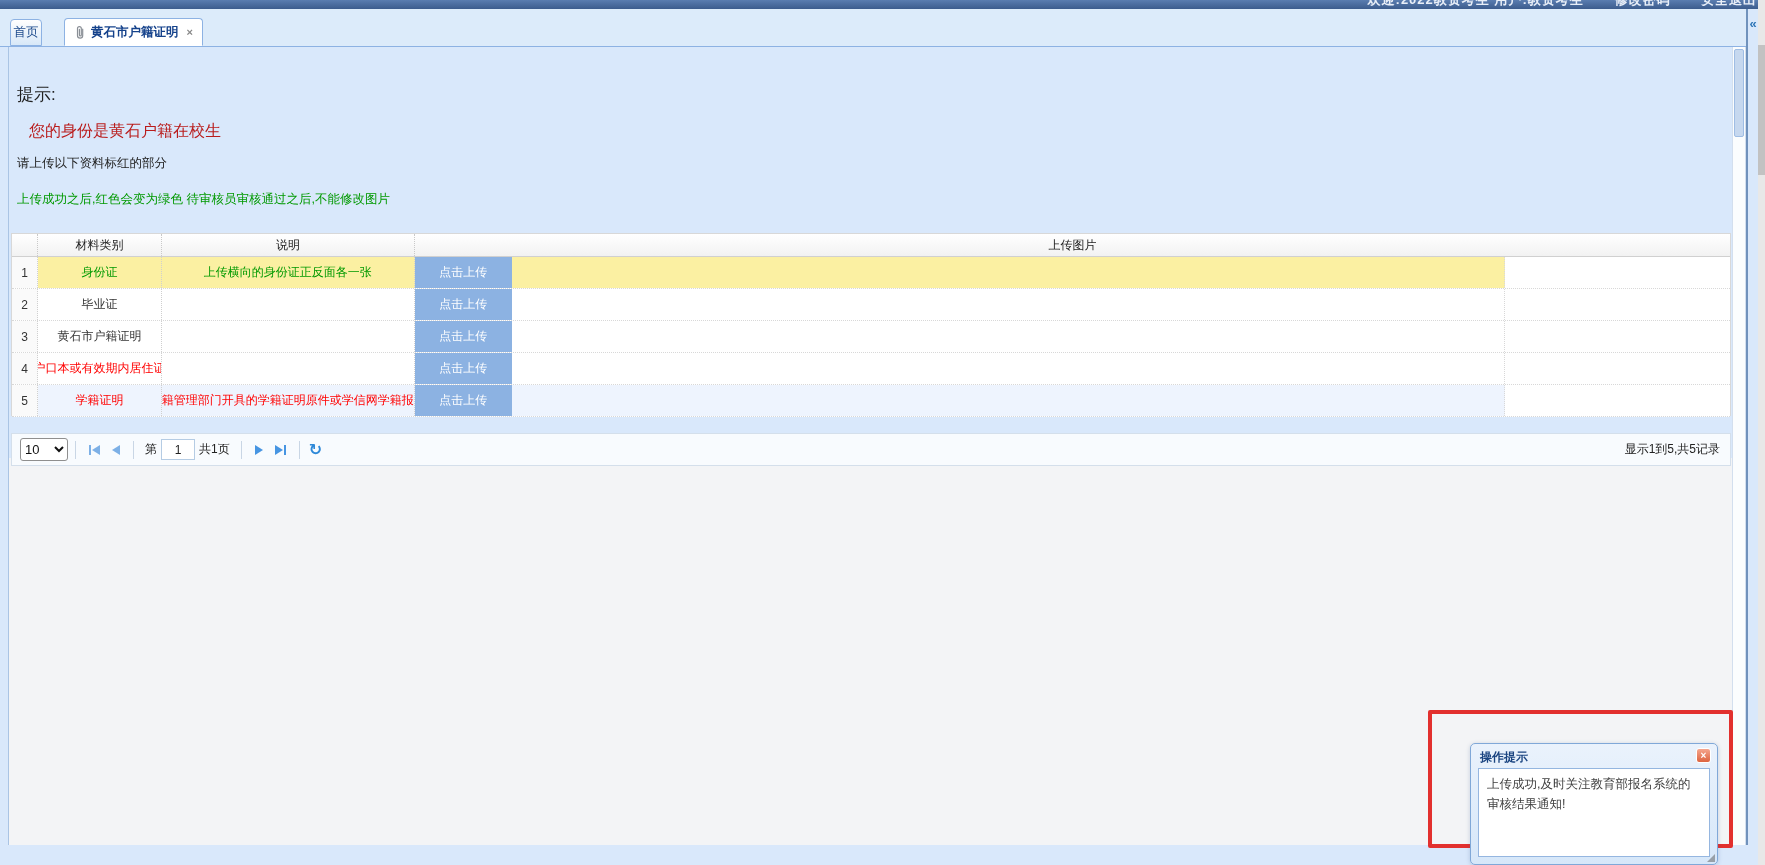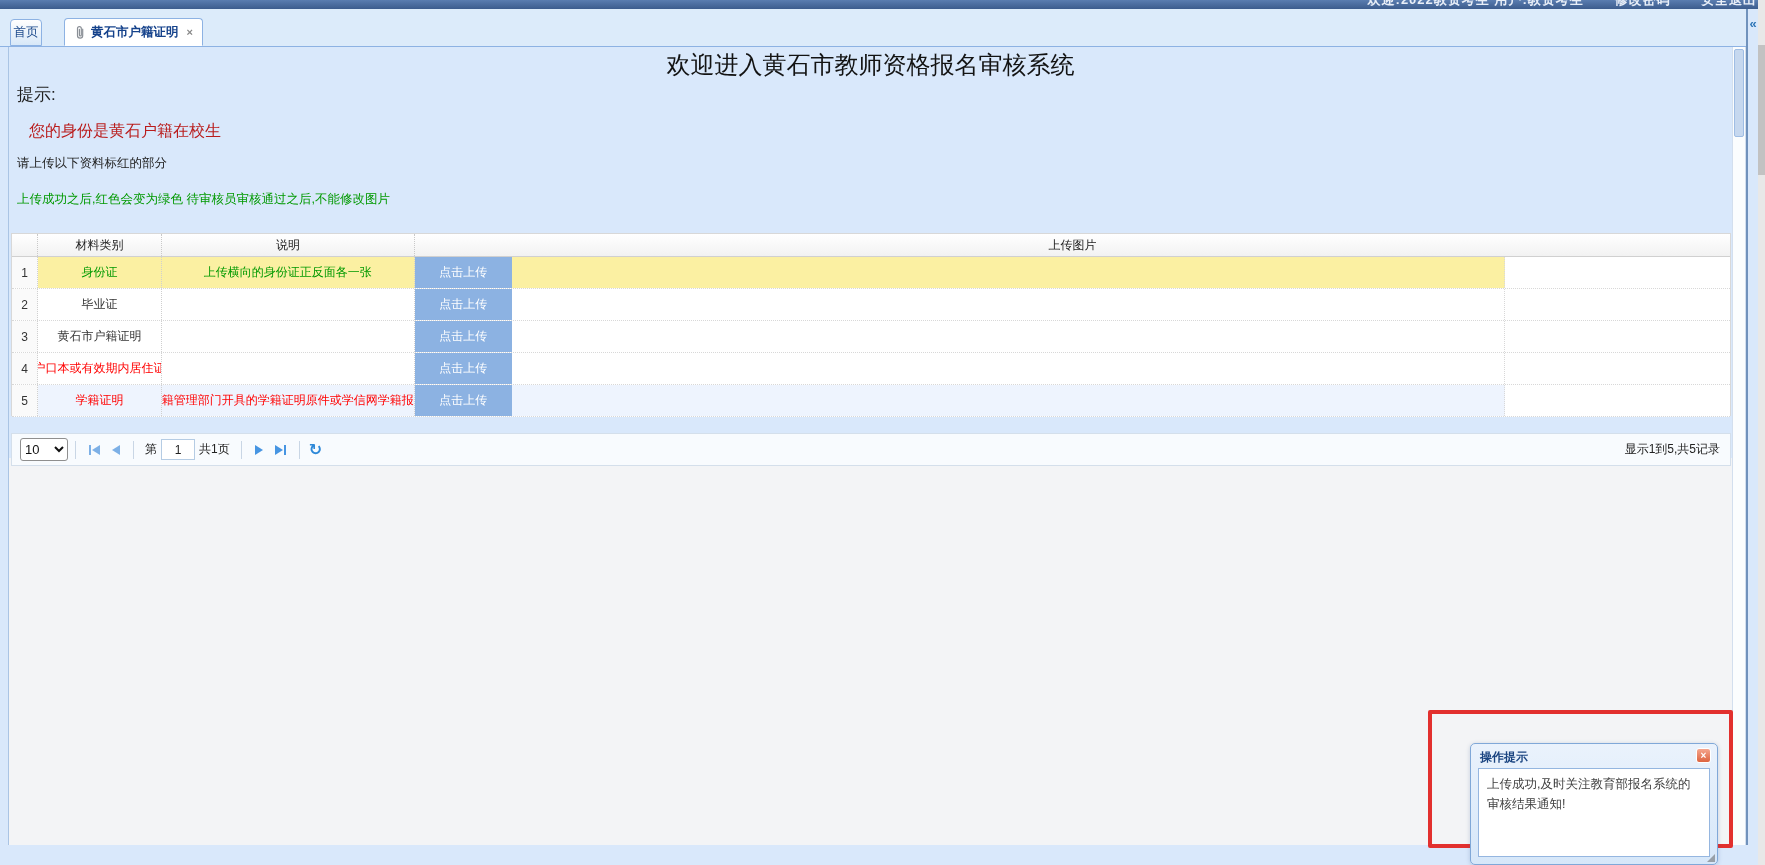--- a/index.html
+++ b/index.html
@@ -139,21 +139,20 @@
           <path d="M8.7 4.2 V10.6 a2.6 2.6 0 0 1 -5.2 0 V3.6 a1.9 1.9 0 0 1 3.8 0 V10 a0.95 0.95 0 0 1 -1.9 0 V4.4" fill="none" stroke="#8a8f96" stroke-width="1.2" stroke-linecap="round"></path>
         </svg>
       </span>
       <span>黄石市户籍证明</span>
       <span class="tab-close">×</span>
     </div>
   </div>
 
   <div class="content">
     <div class="form-area">
-      <div class="page-title">欢迎进入黄石市教师资格报名审核系统</div>
       <div class="hint-label">提示:</div>
       <div class="hint-red">您的身份是黄石户籍在校生</div>
       <div class="hint-black">请上传以下资料标红的部分</div>
       <div class="hint-green">上传成功之后,红色会变为绿色 待审核员审核通过之后,不能修改图片</div>
 
       <div class="grid">
         <div class="ghead">
           <div class="cell c-num"></div>
           <div class="cell c-cat">材料类别</div>
           <div class="cell c-desc">说明</div>

